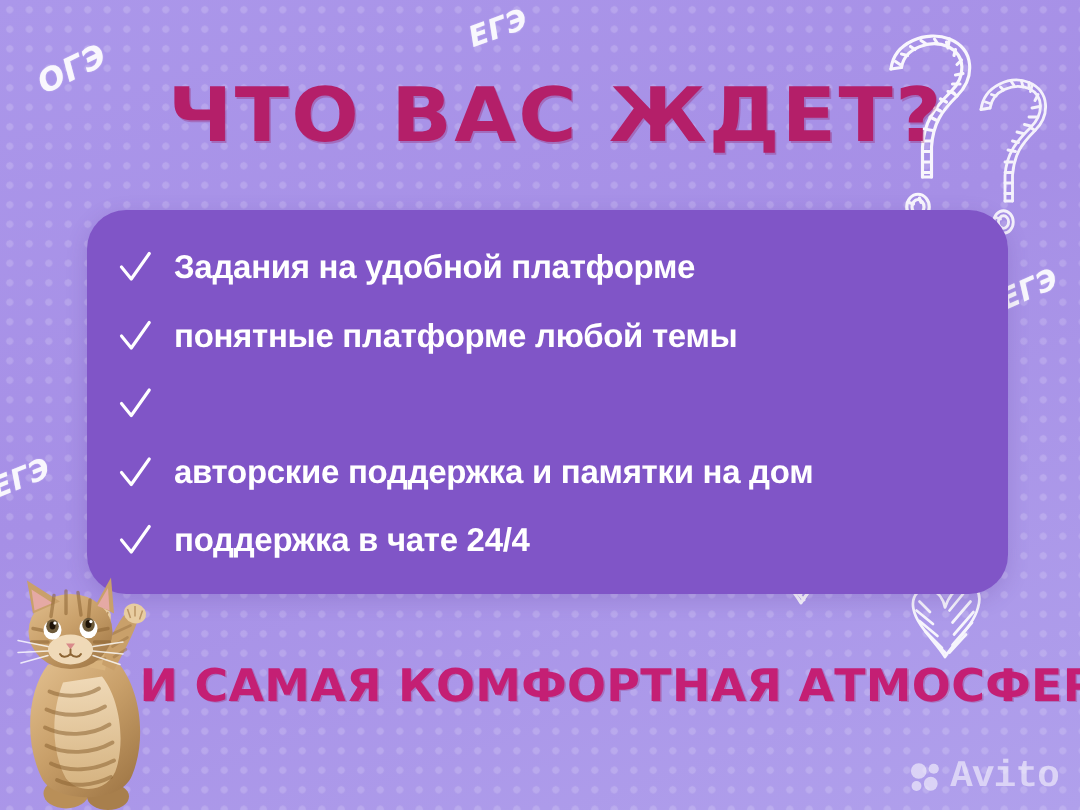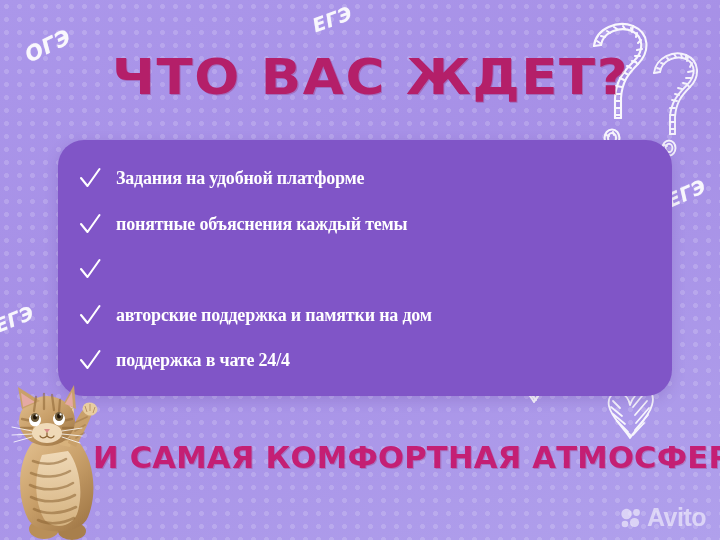--- a/index.html
+++ b/index.html
@@ -121,23 +121,23 @@
 
   .check-icon {
     flex: 0 0 auto;
     width: 24px;
     height: 24px;
     display: block;
   }
 
   .feature-text {
     color: #ffffff;
-    font-family: Liberation Serif, serif;
-    font-weight: 700;
-    font-size: 18px;
+    font-family: Liberation Sans, sans-serif;
+    font-weight: 700;
+    font-size: 22px;
     line-height: 1;
     letter-spacing: -0.2px;
     white-space: nowrap;
   }
 
   
   .subtitle {
     position: absolute;
     left: 93px;
     top: 443px;
@@ -169,21 +169,21 @@
     right: 14px;
     bottom: 10px;
     display: flex;
     align-items: center;
     gap: 5px;
     opacity: 0.55;
   }
   .wm-logo { width: 22px; height: 22px; display: block; }
   .wm-text {
     color: #ffffff;
-    font-family: Liberation Sans, sans-serif;
+    font-family: Liberation Mono, monospace;
     font-weight: 700;
     font-size: 25px;
     line-height: 1;
     letter-spacing: -0.5px;
   }
 </style>
 </head>
 <body>
 
 <div class="poster">
@@ -251,21 +251,21 @@
         <svg class="check-icon" viewBox="0 0 24 24">
           <path d="M3 12 L9.5 20 L21.5 3" fill="none" stroke="#ffffff" stroke-width="2.1" stroke-linecap="round" stroke-linejoin="round"></path>
         </svg>
         <span class="feature-text">Задания на удобной платформе</span>
       </div>
 
       <div class="feature-row">
         <svg class="check-icon" viewBox="0 0 24 24">
           <path d="M3 12 L9.5 20 L21.5 3" fill="none" stroke="#ffffff" stroke-width="2.1" stroke-linecap="round" stroke-linejoin="round"></path>
         </svg>
-        <span class="feature-text">понятные объяснения каждый темы</span>
+        <span class="feature-text">понятные платформе любой темы</span>
       </div>
 
       <div class="feature-row">
         <svg class="check-icon" viewBox="0 0 24 24">
           <path d="M3 12 L9.5 20 L21.5 3" fill="none" stroke="#ffffff" stroke-width="2.1" stroke-linecap="round" stroke-linejoin="round"></path>
         </svg>
       </div>
 
       <div class="feature-row">
         <svg class="check-icon" viewBox="0 0 24 24">

